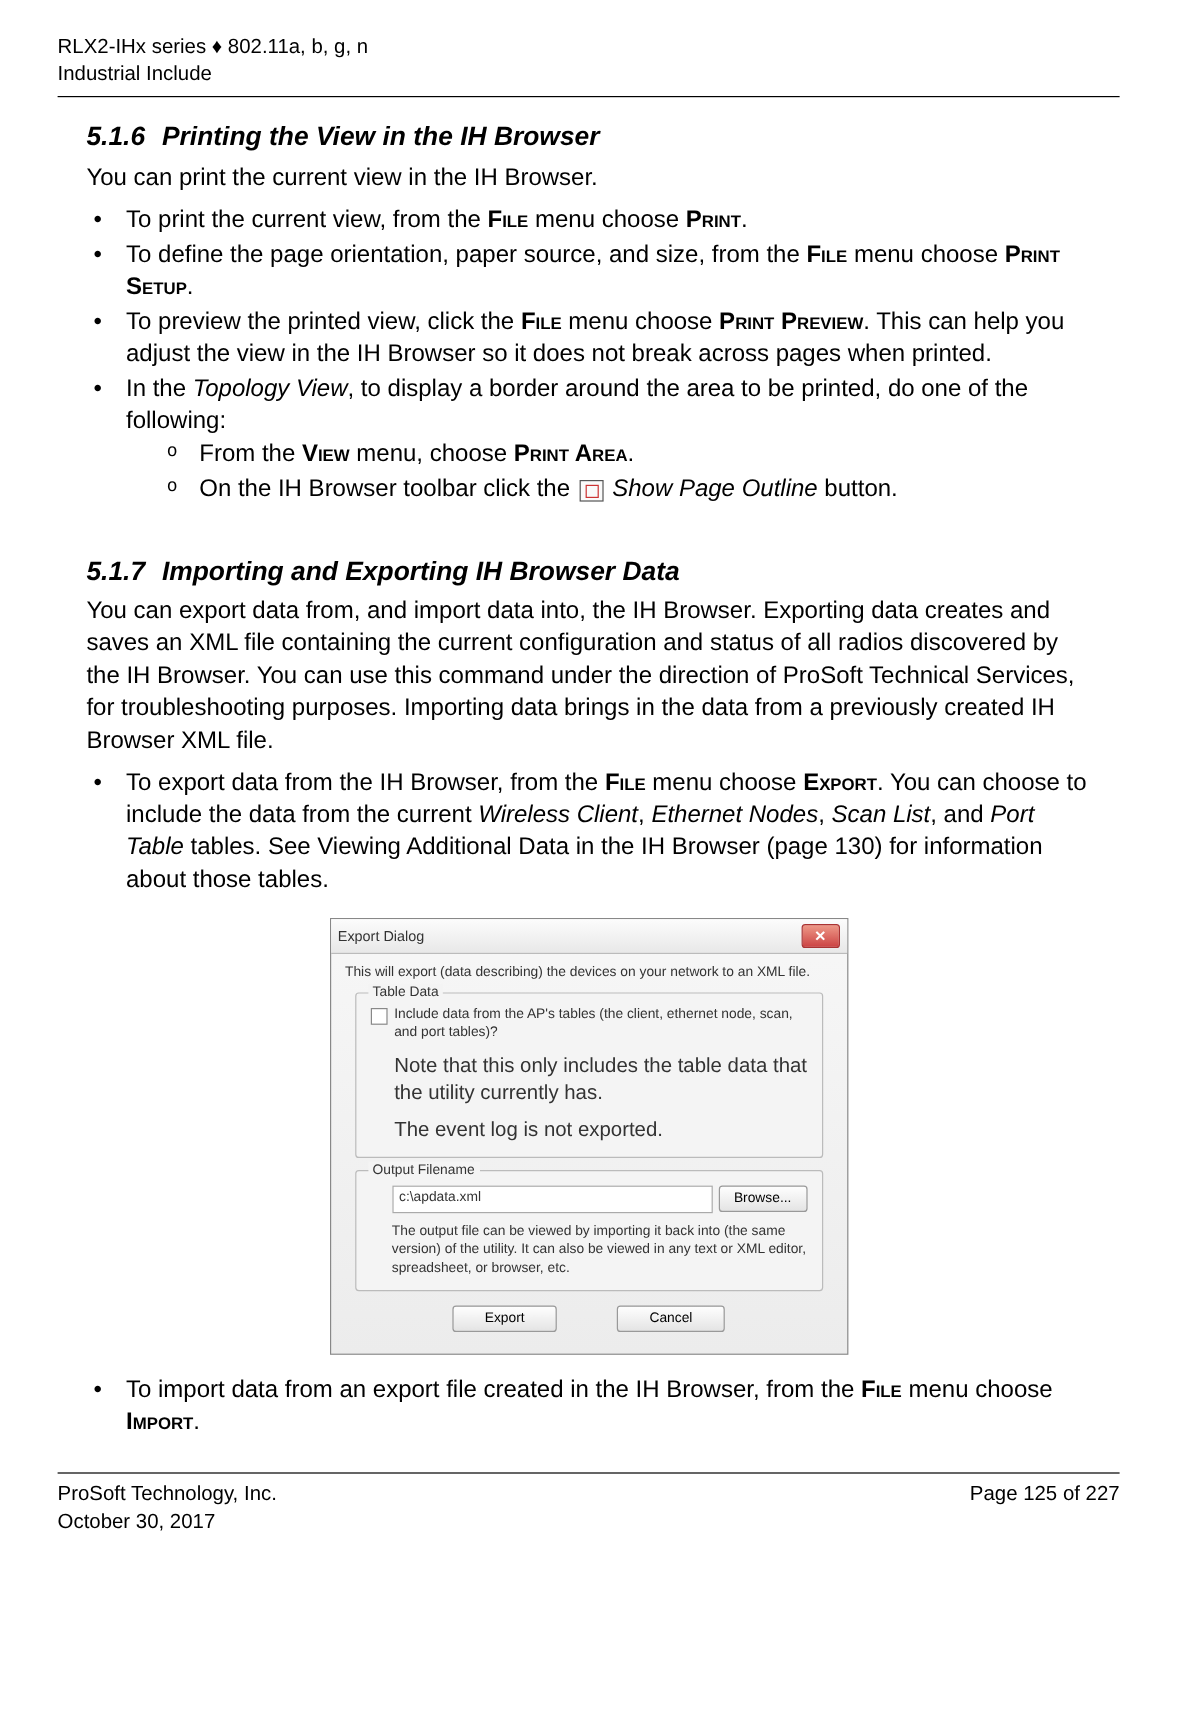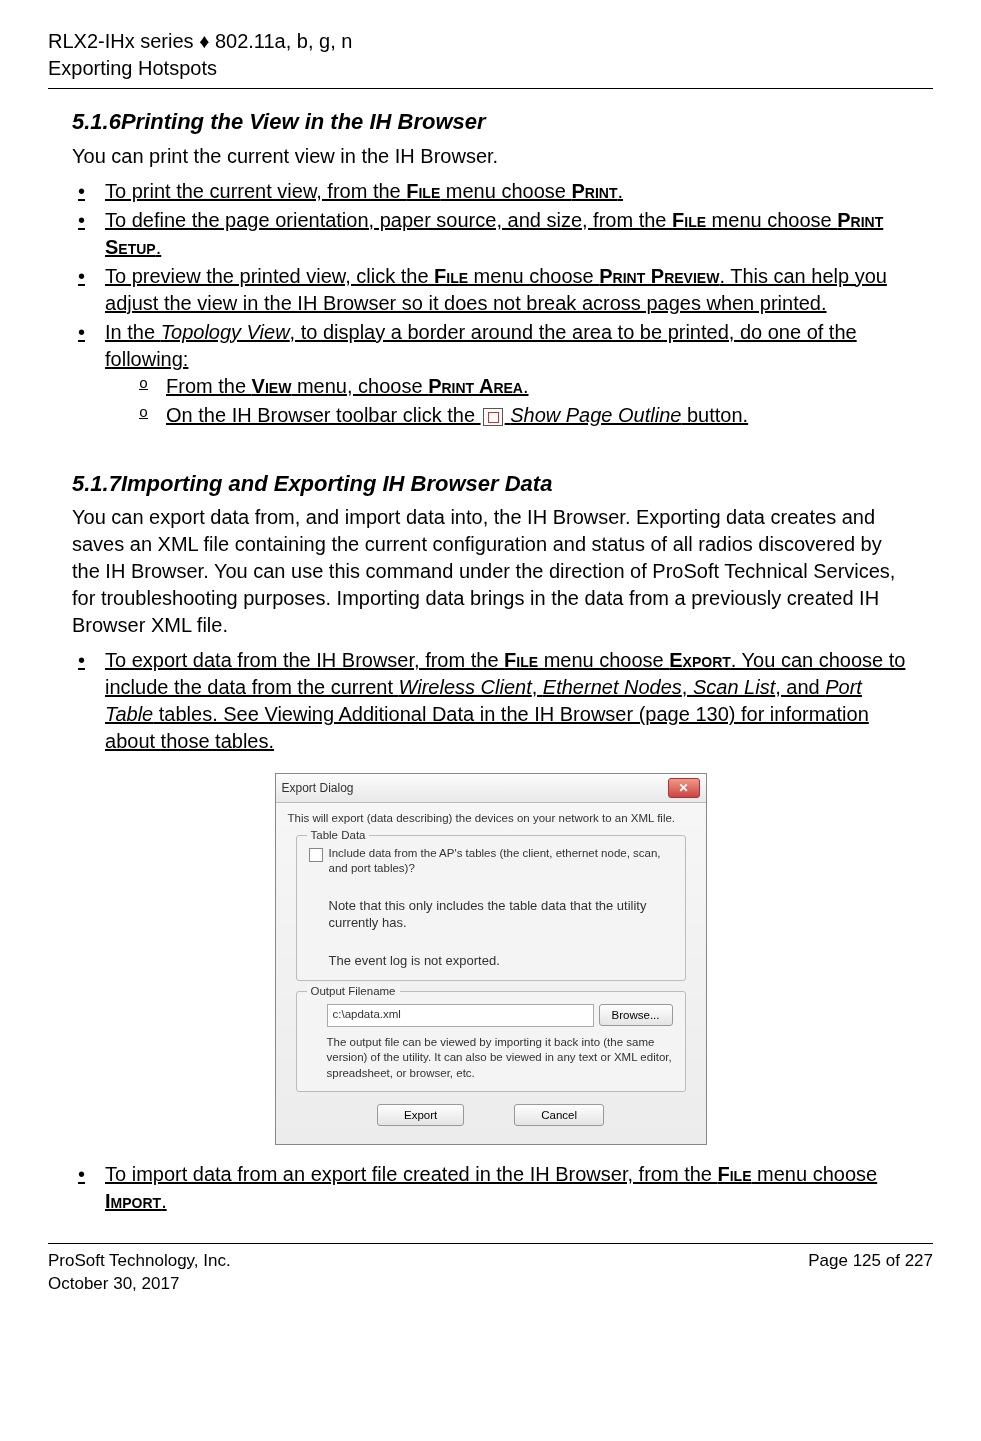--- a/index.html
+++ b/index.html
@@ -6,46 +6,46 @@
     font-family: Arial, Helvetica, sans-serif;
     font-size: 20px;
     line-height: 1.35;
     margin: 0;
     padding: 28px 48px 20px 48px;
     color: #000;
   }
   .header-row {
     display: flex;
     justify-content: space-between;
-    font-size: 20px;
+    font-size: 17px;
     margin-bottom: 6px;
   }
   .hr-divider {
     border: none;
     border-top: 1.5px solid #000;
     margin: 6px 0 18px 0;
   }
   .content {
     padding: 0 24px;
   }
   .section-heading {
     font-weight: bold;
     font-style: italic;
     font-size: 22px;
     margin-bottom: 6px;
     display: flex;
+    gap: 14px;
   }
   .intro {
     margin-bottom: 8px;
   }
   ul.bullets {
     list-style: none;
     padding-left: 0;
     margin: 5px 0 18px 0;
-    text-decoration: underline;
   }
   ul.bullets > li {
     display: flex;
     margin-bottom: 2px;
   }
   ul.bullets > li::before {
     content: "•";
     font-size: 20px;
     padding-right: 20px;
     padding-left: 6px;
@@ -150,23 +150,23 @@
     font-size: 11.5px;
   }
   .chk {
     width: 12px; height: 12px;
     border: 1px solid #888;
     background: #fff;
     margin-top: 2px;
     flex-shrink: 0;
   }
   .note {
-    font-size: 13px;
+    font-size: 17px;
     margin-left: 20px;
-    margin-top: 20px;
+    margin-top: 8px;
   }
   .file-row {
     display: flex;
     gap: 5px;
     margin: 2px 0 8px 18px;
   }
   .textfield {
     flex: 1;
     border: 1px solid #aaa;
     background: #fff;
@@ -202,21 +202,21 @@
     justify-content: space-between;
     font-size: 17px;
   }
 </style>
 </head>
 <body>
 
 <div class="header-row">
   <div>
     <div>RLX2-IHx series ♦ 802.11a, b, g, n</div>
-    <div>Exporting Hotspots</div>
+    <div>Industrial Include</div>
   </div>
 </div>
 <hr class="hr-divider">
 
 <div class="content">
 
 <div class="section-heading">
   <span>5.1.6</span>
   <span>Printing the View in the IH Browser</span>
 </div>

